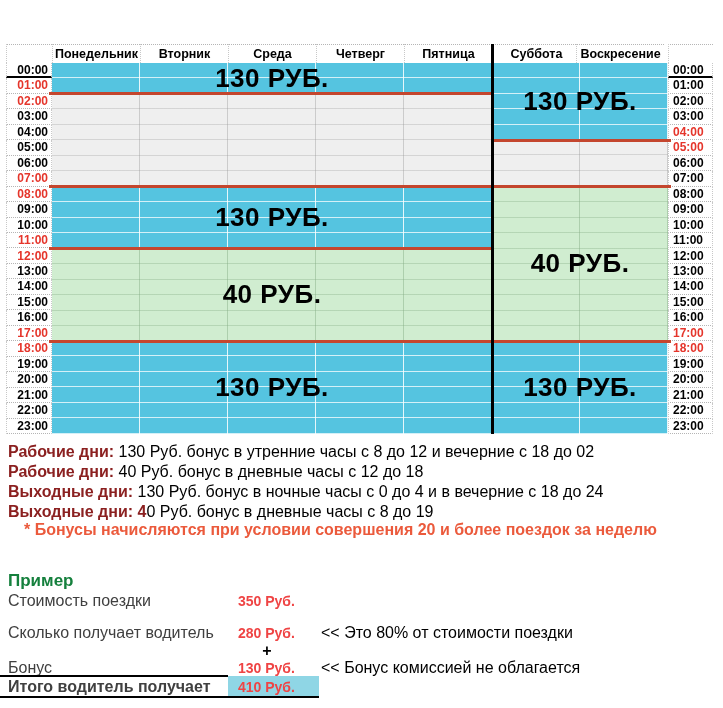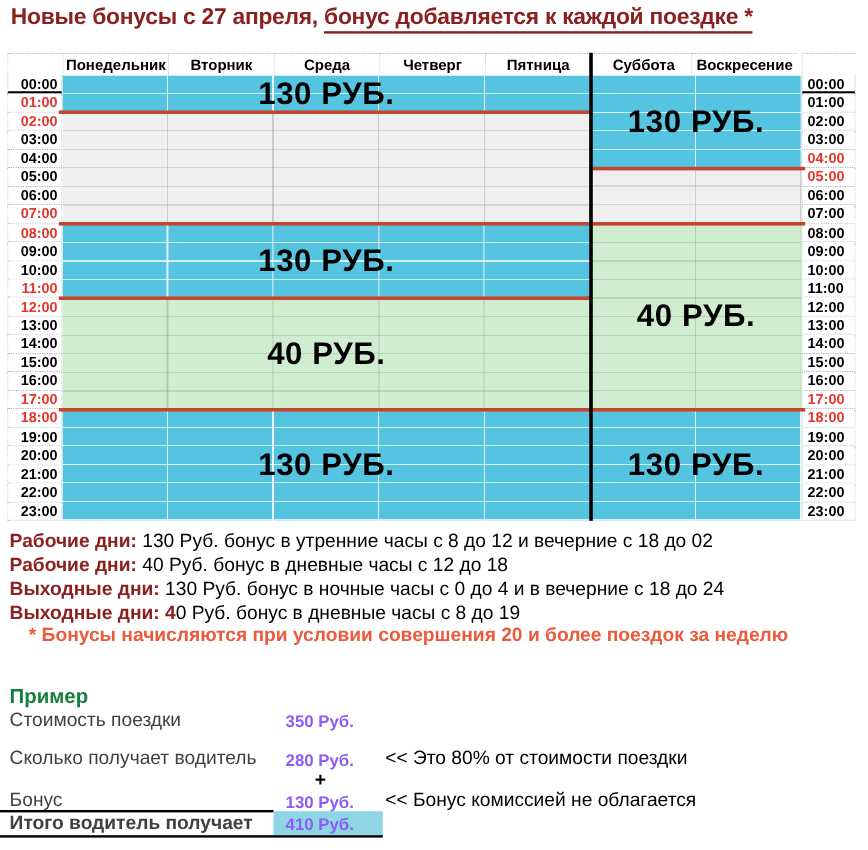--- a/index.html
+++ b/index.html
@@ -42,31 +42,30 @@
   
   .note{position:absolute;left:8px;font-size:16px;color:#000;white-space:nowrap;line-height:20px;}
   .note .pfx{font-weight:bold;color:#8B2020;}
   .footnote{position:absolute;left:8px;top:521px;font-size:16px;font-weight:bold;
             color:#EB5A3C;white-space:nowrap;margin-left:16px;}
 
   
   .ex-heading{position:absolute;left:8px;top:571px;font-size:17px;font-weight:bold;color:#15803d;}
   .ex-label{position:absolute;left:8px;font-size:16px;color:#404040;white-space:nowrap;}
   .ex-label.bold{font-weight:bold;}
-  .ex-value{position:absolute;left:238px;font-size:14px;font-weight:bold;color:#8b5cf6;white-space:nowrap;}
+  .ex-value{position:absolute;left:238px;font-size:14px;font-weight:bold;color:#ef4444;white-space:nowrap;}
   .ex-comment{position:absolute;left:321px;font-size:16px;color:#000;white-space:nowrap;}
   .ex-plus{position:absolute;left:238px;width:58px;text-align:center;font-size:16px;font-weight:bold;}
   .rule{position:absolute;height:2px;background:#000;}
   .highlight{position:absolute;background:#8FD6E5;}
 </style>
 </head>
 <body>
 
 <div id="page">
-  <div class="title"><span>Новые бонусы с 27 апреля, </span><span class="u">бонус добавляется к каждой поездке *</span></div>
 
   <div id="schedule">
       <div class="hdr" style="left: 6px; top: 0px; width: 46px; height: 19px;"></div>
       <div class="hdr" style="left: 668px; top: 0px; width: 45px; height: 19px;"></div>
       <div class="hdr" style="left: 52px; top: 0px; width: 88px; height: 19px;">Понедельник</div>
       <div class="hdr" style="left: 140px; top: 0px; width: 88px; height: 19px;">Вторник</div>
       <div class="hdr" style="left: 228px; top: 0px; width: 88px; height: 19px;">Среда</div>
       <div class="hdr" style="left: 316px; top: 0px; width: 88px; height: 19px;">Четверг</div>
       <div class="hdr" style="left: 404px; top: 0px; width: 88px; height: 19px;">Пятница</div>
       <div class="hdr" style="left: 492px; top: 0px; width: 88px; height: 19px;">Суббота</div>

